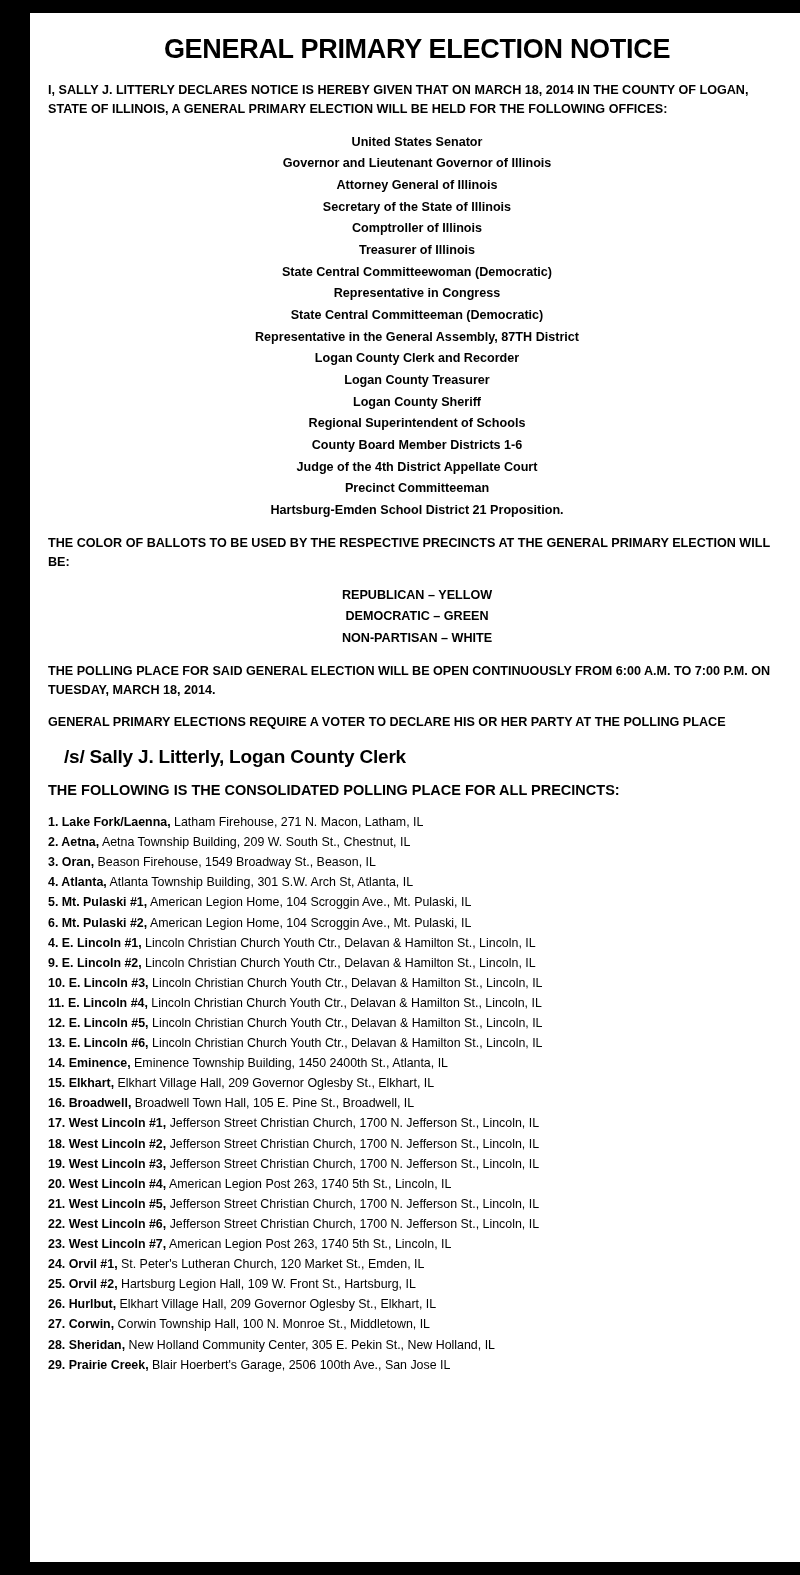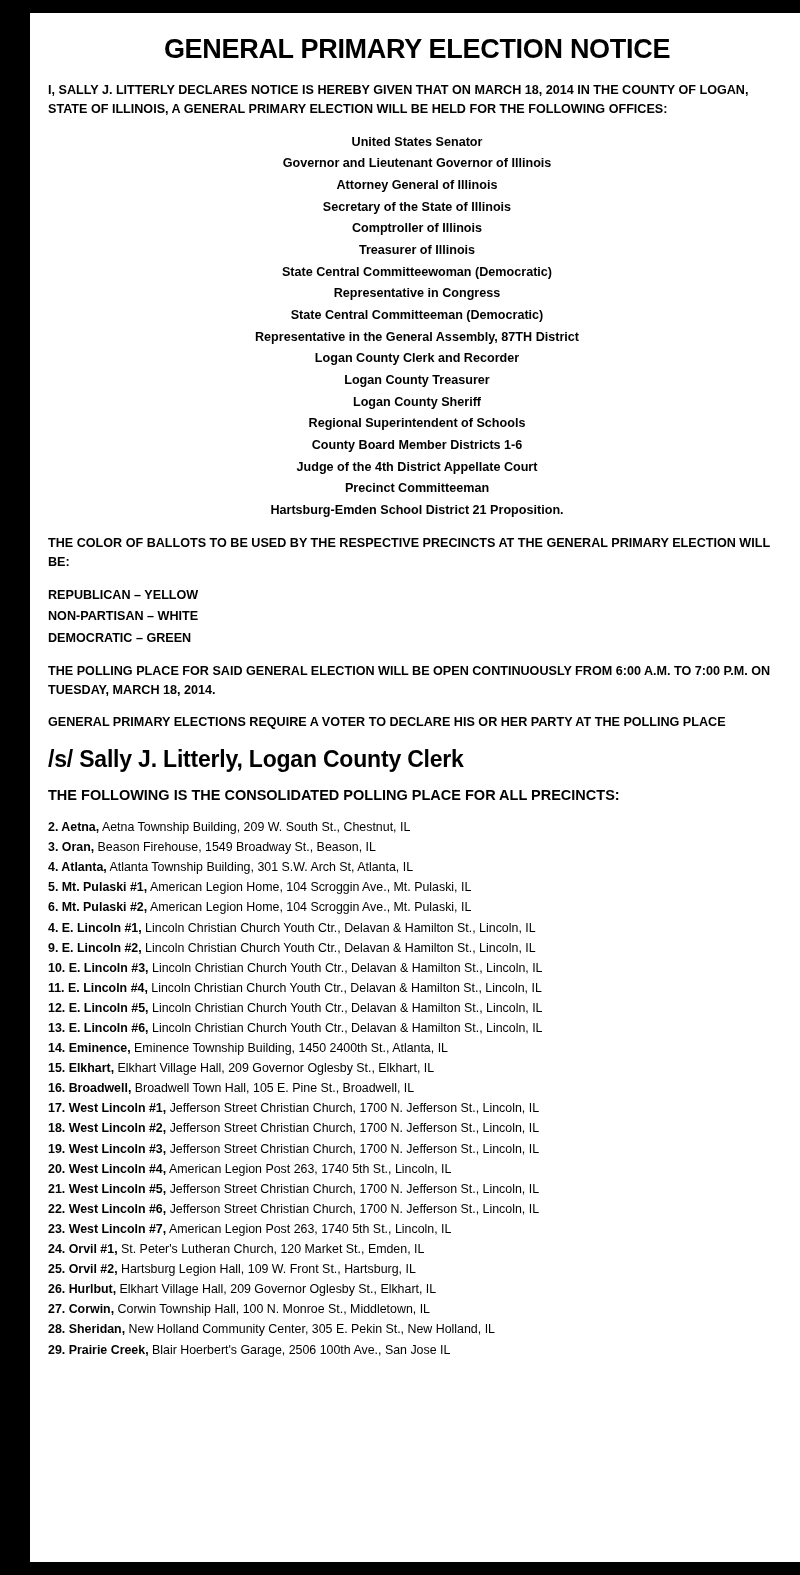--- a/index.html
+++ b/index.html
@@ -50,25 +50,26 @@
     font-weight: bold;
     line-height: 1.72;
   }
   .ballot-colors {
     margin: 0 0 12px 0;
   }
   .ballot-line {
     font-size: 12.6px;
     font-weight: bold;
     line-height: 1.72;
+    text-align: center;
   }
   .signature {
-    font-size: 23px;
+    font-size: 19px;
     font-weight: bold;
-    margin: 14px 0 14px 0;
+    margin: 14px 0 14px 16px;
     letter-spacing: -0.2px;
   }
   .consolidated {
     font-size: 14.5px;
     font-weight: bold;
     margin: 0 0 14px 0;
   }
   .precinct-list {
     margin: 0;
     padding: 0;
@@ -114,33 +115,34 @@
         <div class="office-line">County Board Member Districts 1-6</div>
         <div class="office-line">Judge of the 4th District Appellate Court</div>
         <div class="office-line">Precinct Committeeman</div>
         <div class="office-line">Hartsburg-Emden School District 21 Proposition.</div>
       </div>
 
     <p class="para">THE COLOR OF BALLOTS TO BE USED BY THE RESPECTIVE PRECINCTS AT THE GENERAL PRIMARY ELECTION WILL BE:</p>
 
     <div class="ballot-colors">
         <div class="ballot-line">REPUBLICAN – YELLOW</div>
+        <div class="ballot-line">DEMOCRATIC – GREEN</div>
         <div class="ballot-line">NON-PARTISAN – WHITE</div>
-        <div class="ballot-line">DEMOCRATIC – GREEN</div>
       </div>
 
     <p class="para">THE POLLING PLACE FOR SAID GENERAL ELECTION WILL BE OPEN CONTINUOUSLY FROM 6:00 A.M. TO 7:00 P.M. ON TUESDAY, MARCH 18, 2014.</p>
 
     <p class="para">GENERAL PRIMARY ELECTIONS REQUIRE A VOTER TO DECLARE HIS OR HER PARTY AT THE POLLING PLACE</p>
 
     <div class="signature">/s/ Sally J. Litterly, Logan County Clerk</div>
 
     <div class="consolidated">THE FOLLOWING IS THE CONSOLIDATED POLLING PLACE FOR ALL PRECINCTS:</div>
 
     <ul class="precinct-list">
+        <li class="precinct-row"><span class="precinct-name">1. Lake Fork/Laenna,</span><span class="precinct-loc"> Latham Firehouse, 271 N. Macon, Latham, IL</span></li>
         <li class="precinct-row"><span class="precinct-name">2. Aetna,</span><span class="precinct-loc"> Aetna Township Building, 209 W. South St., Chestnut, IL</span></li>
         <li class="precinct-row"><span class="precinct-name">3. Oran,</span><span class="precinct-loc"> Beason Firehouse, 1549 Broadway St., Beason, IL</span></li>
         <li class="precinct-row"><span class="precinct-name">4. Atlanta,</span><span class="precinct-loc"> Atlanta Township Building, 301 S.W. Arch St, Atlanta, IL</span></li>
         <li class="precinct-row"><span class="precinct-name">5. Mt. Pulaski #1,</span><span class="precinct-loc"> American Legion Home, 104 Scroggin Ave., Mt. Pulaski, IL</span></li>
         <li class="precinct-row"><span class="precinct-name">6. Mt. Pulaski #2,</span><span class="precinct-loc"> American Legion Home, 104 Scroggin Ave., Mt. Pulaski, IL</span></li>
         <li class="precinct-row"><span class="precinct-name">4. E. Lincoln #1,</span><span class="precinct-loc"> Lincoln Christian Church Youth Ctr., Delavan &amp; Hamilton St., Lincoln, IL</span></li>
         <li class="precinct-row"><span class="precinct-name">9. E. Lincoln #2,</span><span class="precinct-loc"> Lincoln Christian Church Youth Ctr., Delavan &amp; Hamilton St., Lincoln, IL</span></li>
         <li class="precinct-row"><span class="precinct-name">10. E. Lincoln #3,</span><span class="precinct-loc"> Lincoln Christian Church Youth Ctr., Delavan &amp; Hamilton St., Lincoln, IL</span></li>
         <li class="precinct-row"><span class="precinct-name">11. E. Lincoln #4,</span><span class="precinct-loc"> Lincoln Christian Church Youth Ctr., Delavan &amp; Hamilton St., Lincoln, IL</span></li>
         <li class="precinct-row"><span class="precinct-name">12. E. Lincoln #5,</span><span class="precinct-loc"> Lincoln Christian Church Youth Ctr., Delavan &amp; Hamilton St., Lincoln, IL</span></li>

